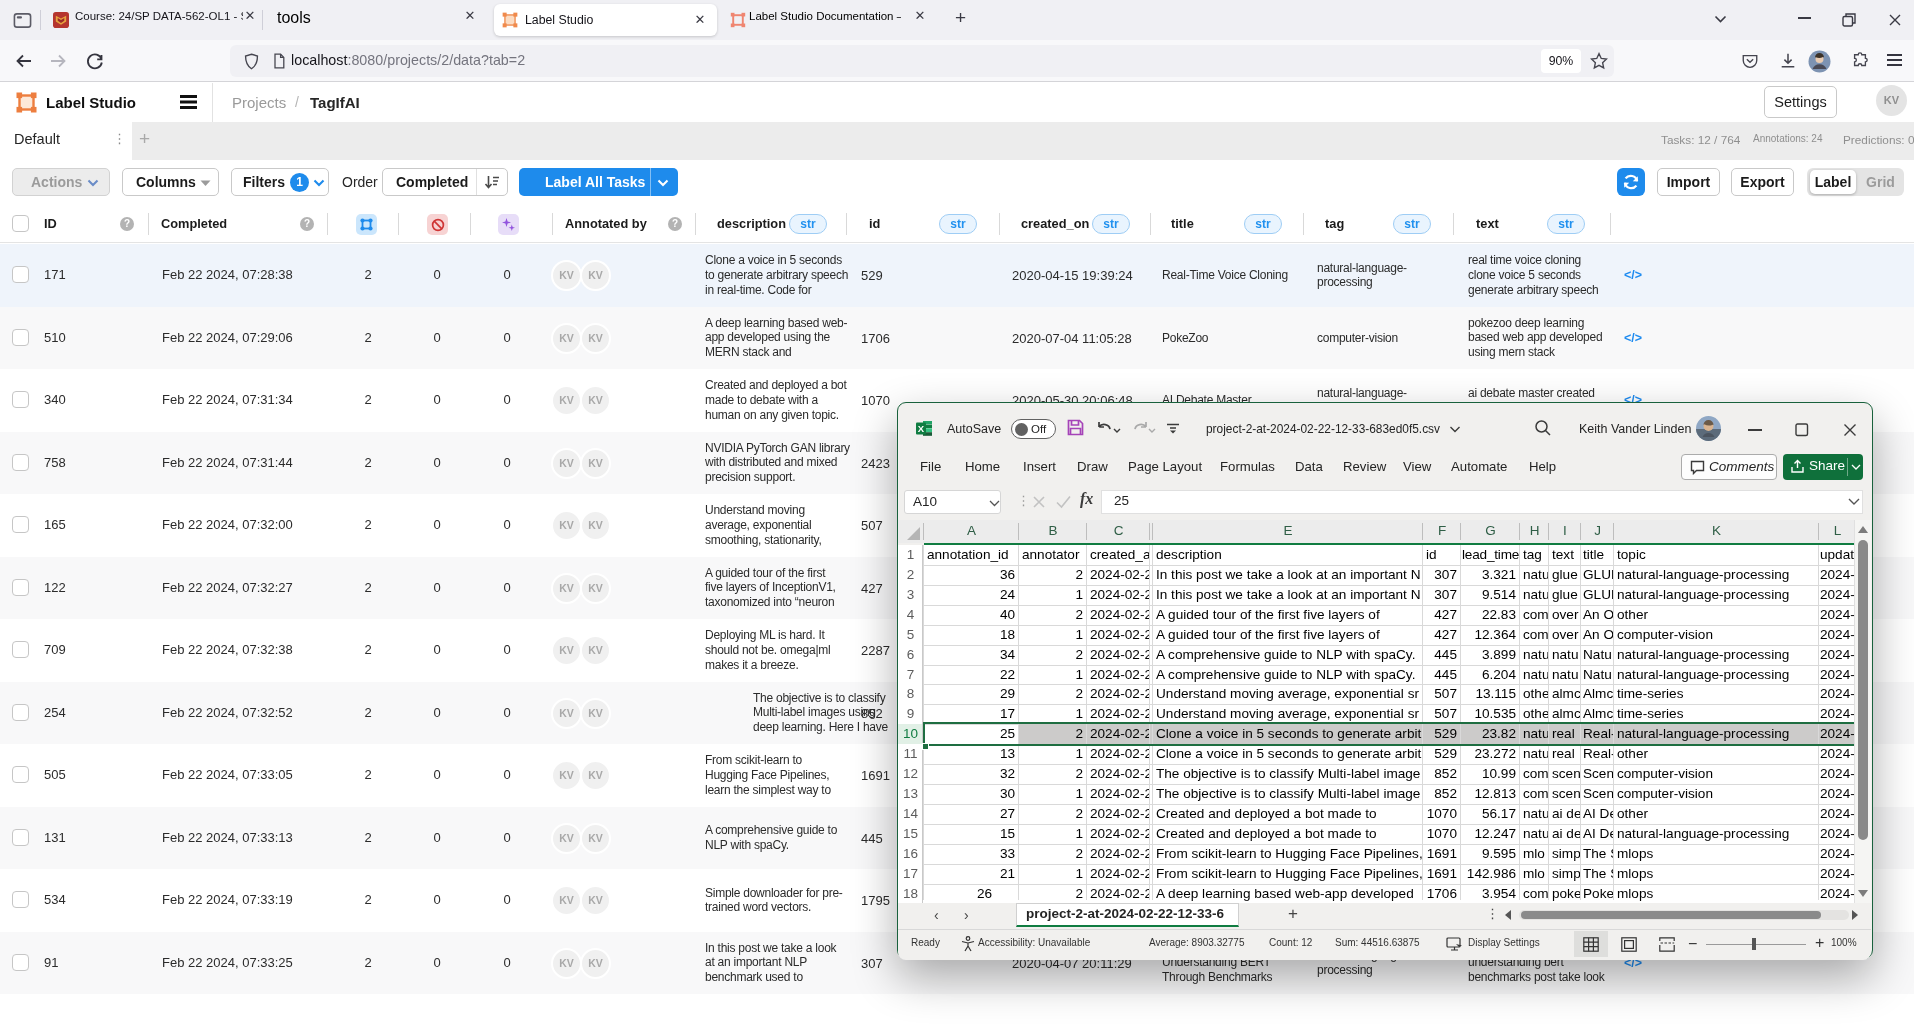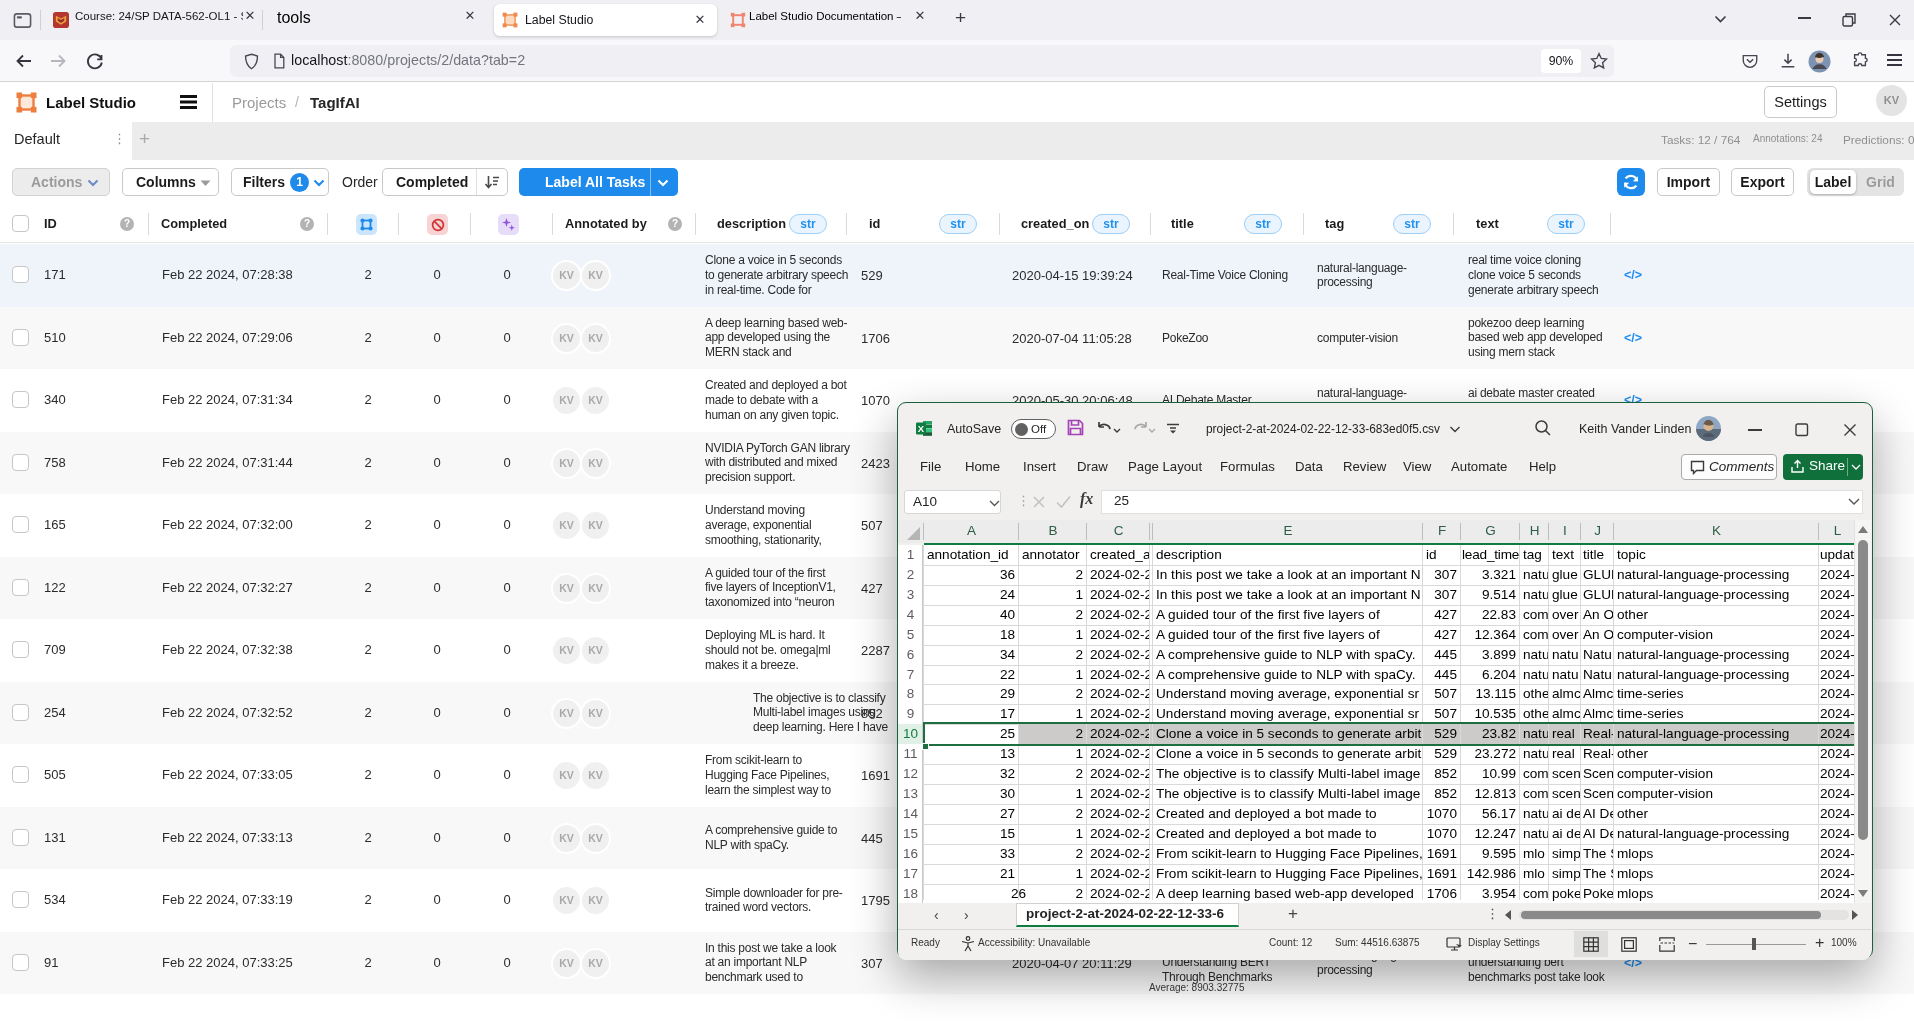--- a/index.html
+++ b/index.html
@@ -848,21 +848,21 @@
     <div class="xcell xr" style="left:525px;top:460.72px;width:38px;">1691</div>
     <div class="xcell xr" style="left:563px;top:460.72px;width:59px;">142.986</div>
     <div class="xcell xl2" style="left:622px;top:460.72px;width:29px;">mlo</div>
     <div class="xcell xl2" style="left:651px;top:460.72px;width:32px;">simp</div>
     <div class="xcell xl2" style="left:683px;top:460.72px;width:33px;padding-left:2px;">The S</div>
     <div class="xcell xl2" style="left:716px;top:460.72px;width:205px;">mlops</div>
     <div class="xcell xl2" style="left:921px;top:460.72px;width:37px;padding-left:1px;">2024-</div>
     <div class="gridline" style="left:26px;top:480.64000000000004px;width:930px;height:1px;"></div>
     <div class="abs" style="left:0;top:480.64000000000004px;width:25px;height:19.92px;background:transparent;border-right:1px solid #c9c9c9;"></div>
     <div class="rn" style="top:480.64000000000004px;color:#5c5c5c;">18</div>
-    <div class="xcell xr" style="left:26px;top:480.64000000000004px;width:72px;margin-left:34px;">26</div>
+    <div class="xcell xr" style="left:26px;top:480.64000000000004px;width:72px;">26</div>
     <div class="xcell xr" style="left:121px;top:480.64000000000004px;width:68px;">2</div>
     <div class="xcell xl2" style="left:189px;top:480.64000000000004px;width:63px;">2024-02-22</div>
     <div class="xcell xl2" style="left:255px;top:480.64000000000004px;width:270px;">A deep learning based web-app developed</div>
     <div class="xcell xr" style="left:525px;top:480.64000000000004px;width:38px;">1706</div>
     <div class="xcell xr" style="left:563px;top:480.64000000000004px;width:59px;">3.954</div>
     <div class="xcell xl2" style="left:622px;top:480.64000000000004px;width:29px;">com</div>
     <div class="xcell xl2" style="left:651px;top:480.64000000000004px;width:32px;">poke</div>
     <div class="xcell xl2" style="left:683px;top:480.64000000000004px;width:33px;padding-left:2px;">Poke</div>
     <div class="xcell xl2" style="left:716px;top:480.64000000000004px;width:205px;">mlops</div>
     <div class="xcell xl2" style="left:921px;top:480.64000000000004px;width:37px;padding-left:1px;">2024-</div>
@@ -906,21 +906,21 @@
     <svg class="abs" style="left:953px;top:507px" width="8" height="10" viewBox="0 0 8 10">
       <path d="M1 0 L7 5 L1 10 Z" fill="#555"></path>
     </svg>
     <div class="abs" style="left:0;top:526px;width:972.8px;height:1px;background:#d8d8d8;"></div>
     <div class="abs xst" style="left:13px;top:534px;">Ready</div>
     <svg class="abs" style="left:62px;top:533px" width="16" height="16" viewBox="0 0 16 16">
 <circle cx="8" cy="2.5" r="1.8" fill="none" stroke="#333" stroke-width="1.2"></circle>
 <path d="M2 5.5 l6 1.5 l6 -1.5 M8 7 v3 l-3 5 M8 10 l3 5" fill="none" stroke="#333" stroke-width="1.2"></path>
     </svg>
     <div class="abs xst" style="left:80px;top:534px;">Accessibility: Unavailable</div>
-    <div class="abs xst" style="left:251px;top:534px;margin-top:45px;">Average: 8903.32775</div>
+    <div class="abs xst" style="left:251px;top:534px;">Average: 8903.32775</div>
     <div class="abs xst" style="left:371px;top:534px;">Count: 12</div>
     <div class="abs xst" style="left:437px;top:534px;">Sum: 44516.63875</div>
     <svg class="abs" style="left:548px;top:533px" width="17" height="16" viewBox="0 0 17 16">
 <rect x="1" y="2" width="13" height="9" rx="1" fill="none" stroke="#333" stroke-width="1.2"></rect>
 <path d="M5 14 h7 M8.5 11 v3" stroke="#333" stroke-width="1.2"></path>
       <path d="M10 8 l3 3 l3 -1.5 Z" fill="#333"></path>
     </svg>
     <div class="abs xst" style="left:570px;top:534px;">Display Settings</div>
     <div class="abs" style="left:676px;top:528px;width:34px;height:26px;background:#dededc;"></div>
     <svg class="abs" style="left:685px;top:534px" width="16" height="15" viewBox="0 0 16 15">

